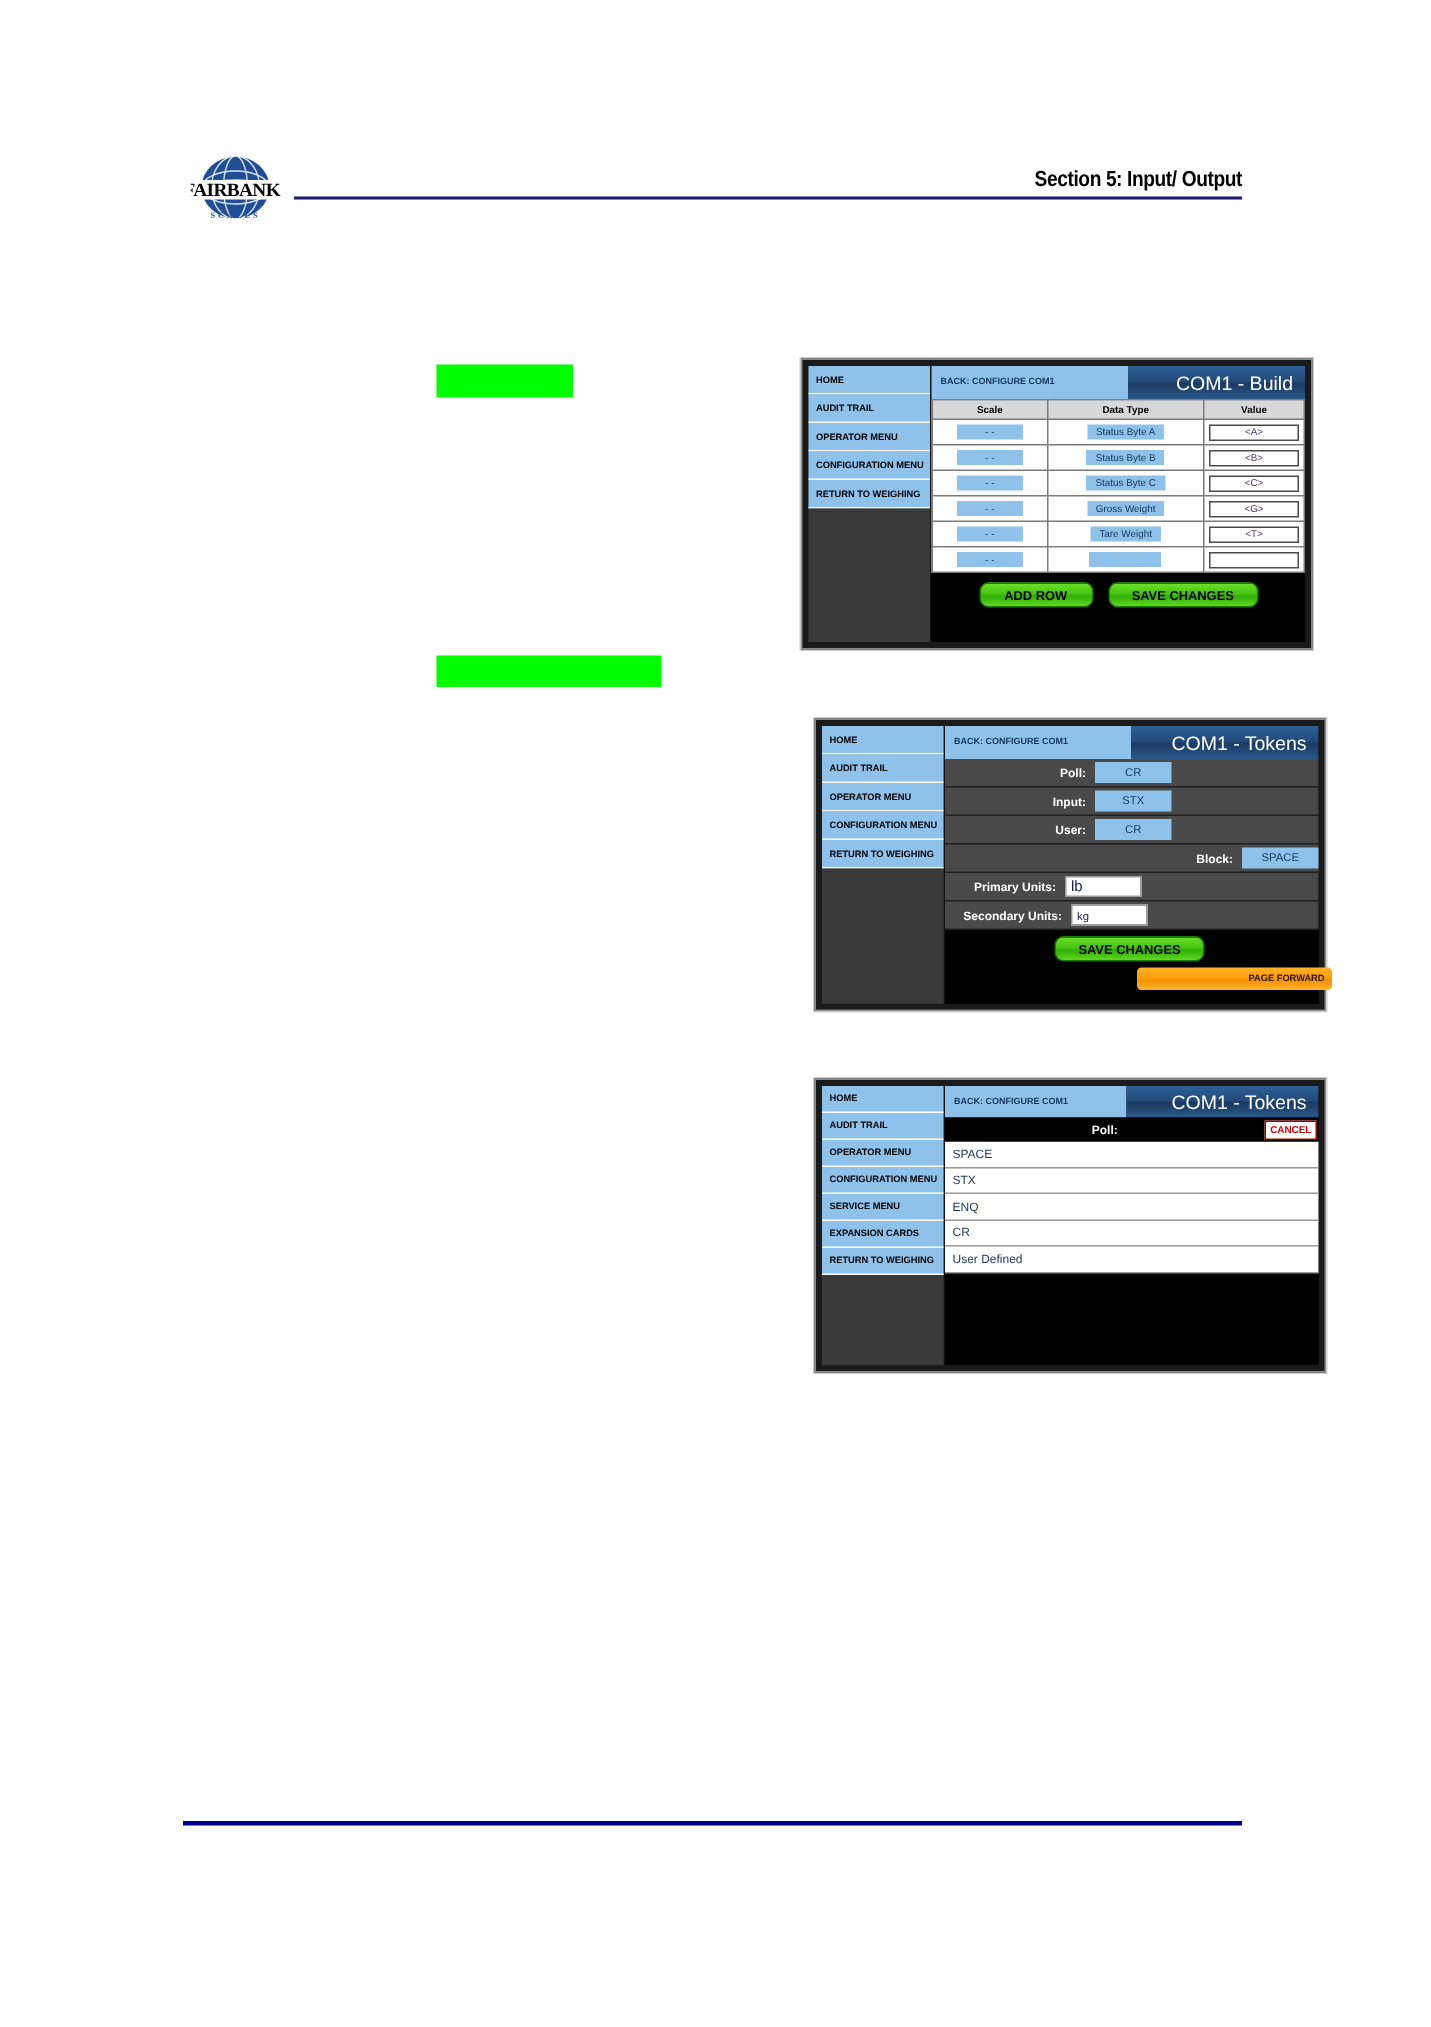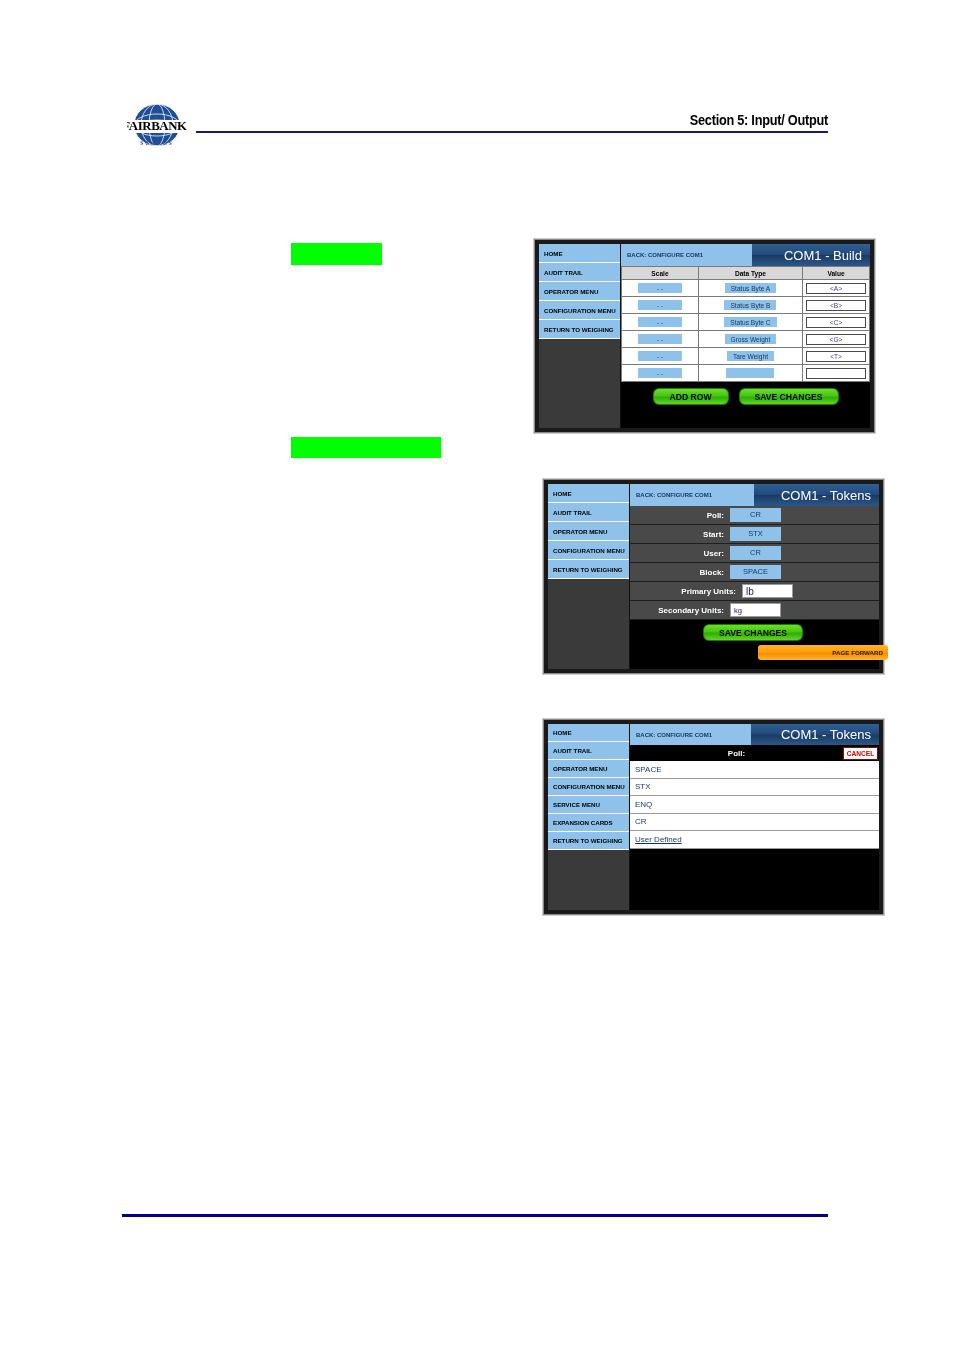--- a/index.html
+++ b/index.html
@@ -374,37 +374,37 @@
           <div class="title-right" style="font-size:13px;">
             <span>COM1 - Tokens</span>
           </div>
         </div>
 
         <div class="tokrow" style="height:19px;">
           <div class="tok-label" style="width:100px;font-size:8px;">Poll:</div>
           <div class="tok-val" style="width:51px;height:14px;line-height:14px;font-size:7.5px;">CR</div>
         </div>
         <div class="tokrow" style="height:19px;">
-          <div class="tok-label" style="width:100px;font-size:8px;">Start:</div>
+          <div class="tok-label" style="width:100px;font-size:8px;">Input:</div>
           <div class="tok-val" style="width:51px;height:14px;line-height:14px;font-size:7.5px;">STX</div>
         </div>
         <div class="tokrow" style="height:19px;">
           <div class="tok-label" style="width:100px;font-size:8px;">User:</div>
           <div class="tok-val" style="width:51px;height:14px;line-height:14px;font-size:7.5px;">CR</div>
         </div>
-        <div class="tokrow" style="height:19px;">
+        <div class="tokrow" style="height:19px;justify-content:flex-end;">
           <div class="tok-label" style="width:100px;font-size:8px;">Block:</div>
           <div class="tok-val" style="width:51px;height:14px;line-height:14px;font-size:7.5px;">SPACE</div>
         </div>
         <div class="tokrow" style="height:19px;">
-          <div class="tok-label" style="width:112px;font-size:8px;">Primary Units:</div>
+          <div class="tok-label" style="width:80px;font-size:8px;">Primary Units:</div>
           <div class="tok-input" style="width:51px;height:14px;line-height:13px;font-size:10px;">lb</div>
         </div>
         <div class="tokrow" style="height:19px;">
-          <div class="tok-label" style="width:100px;font-size:8px;">Secondary Units:</div>
+          <div class="tok-label" style="width:84px;font-size:8px;">Secondary Units:</div>
           <div class="tok-input" style="width:51px;height:14px;line-height:13px;font-size:7.5px;">kg</div>
         </div>
 
         <div class="tok-bottom">
           <div class="greenbtn" style="position:absolute;left:73px;top:4px;width:100px;height:17px;font-size:8.6px;">
             <span>SAVE CHANGES</span>
           </div>
           <div class="orangebtn" style="left:128px;top:25px;width:130px;height:15px;font-size:6.2px;">
             <span>PAGE FORWARD</span>
           </div>
@@ -455,21 +455,21 @@
 
         <div class="pollbar" style="height:16px;">
           <div class="pollbar-label" style="font-size:8px;">Poll:</div>
           <div class="cancel-btn" style="width:35px;height:13px;font-size:6.6px;margin-right:1px;">CANCEL</div>
         </div>
 
         <div class="listitem" style="height:17.5px;font-size:8px;">SPACE</div>
         <div class="listitem" style="height:17.5px;font-size:8px;">STX</div>
         <div class="listitem" style="height:17.5px;font-size:8px;">ENQ</div>
         <div class="listitem" style="height:17.5px;font-size:8px;">CR</div>
-        <div class="listitem" style="height:17.5px;font-size:8px;text-decoration:underline;">User Defined</div>
+        <div class="listitem" style="height:17.5px;font-size:8px;">User Defined</div>
 
         <div class="list-fill"></div>
       </div>
     </div>
   </div>
 
   <div class="ftr-rule"></div>
 
 </div>
 

